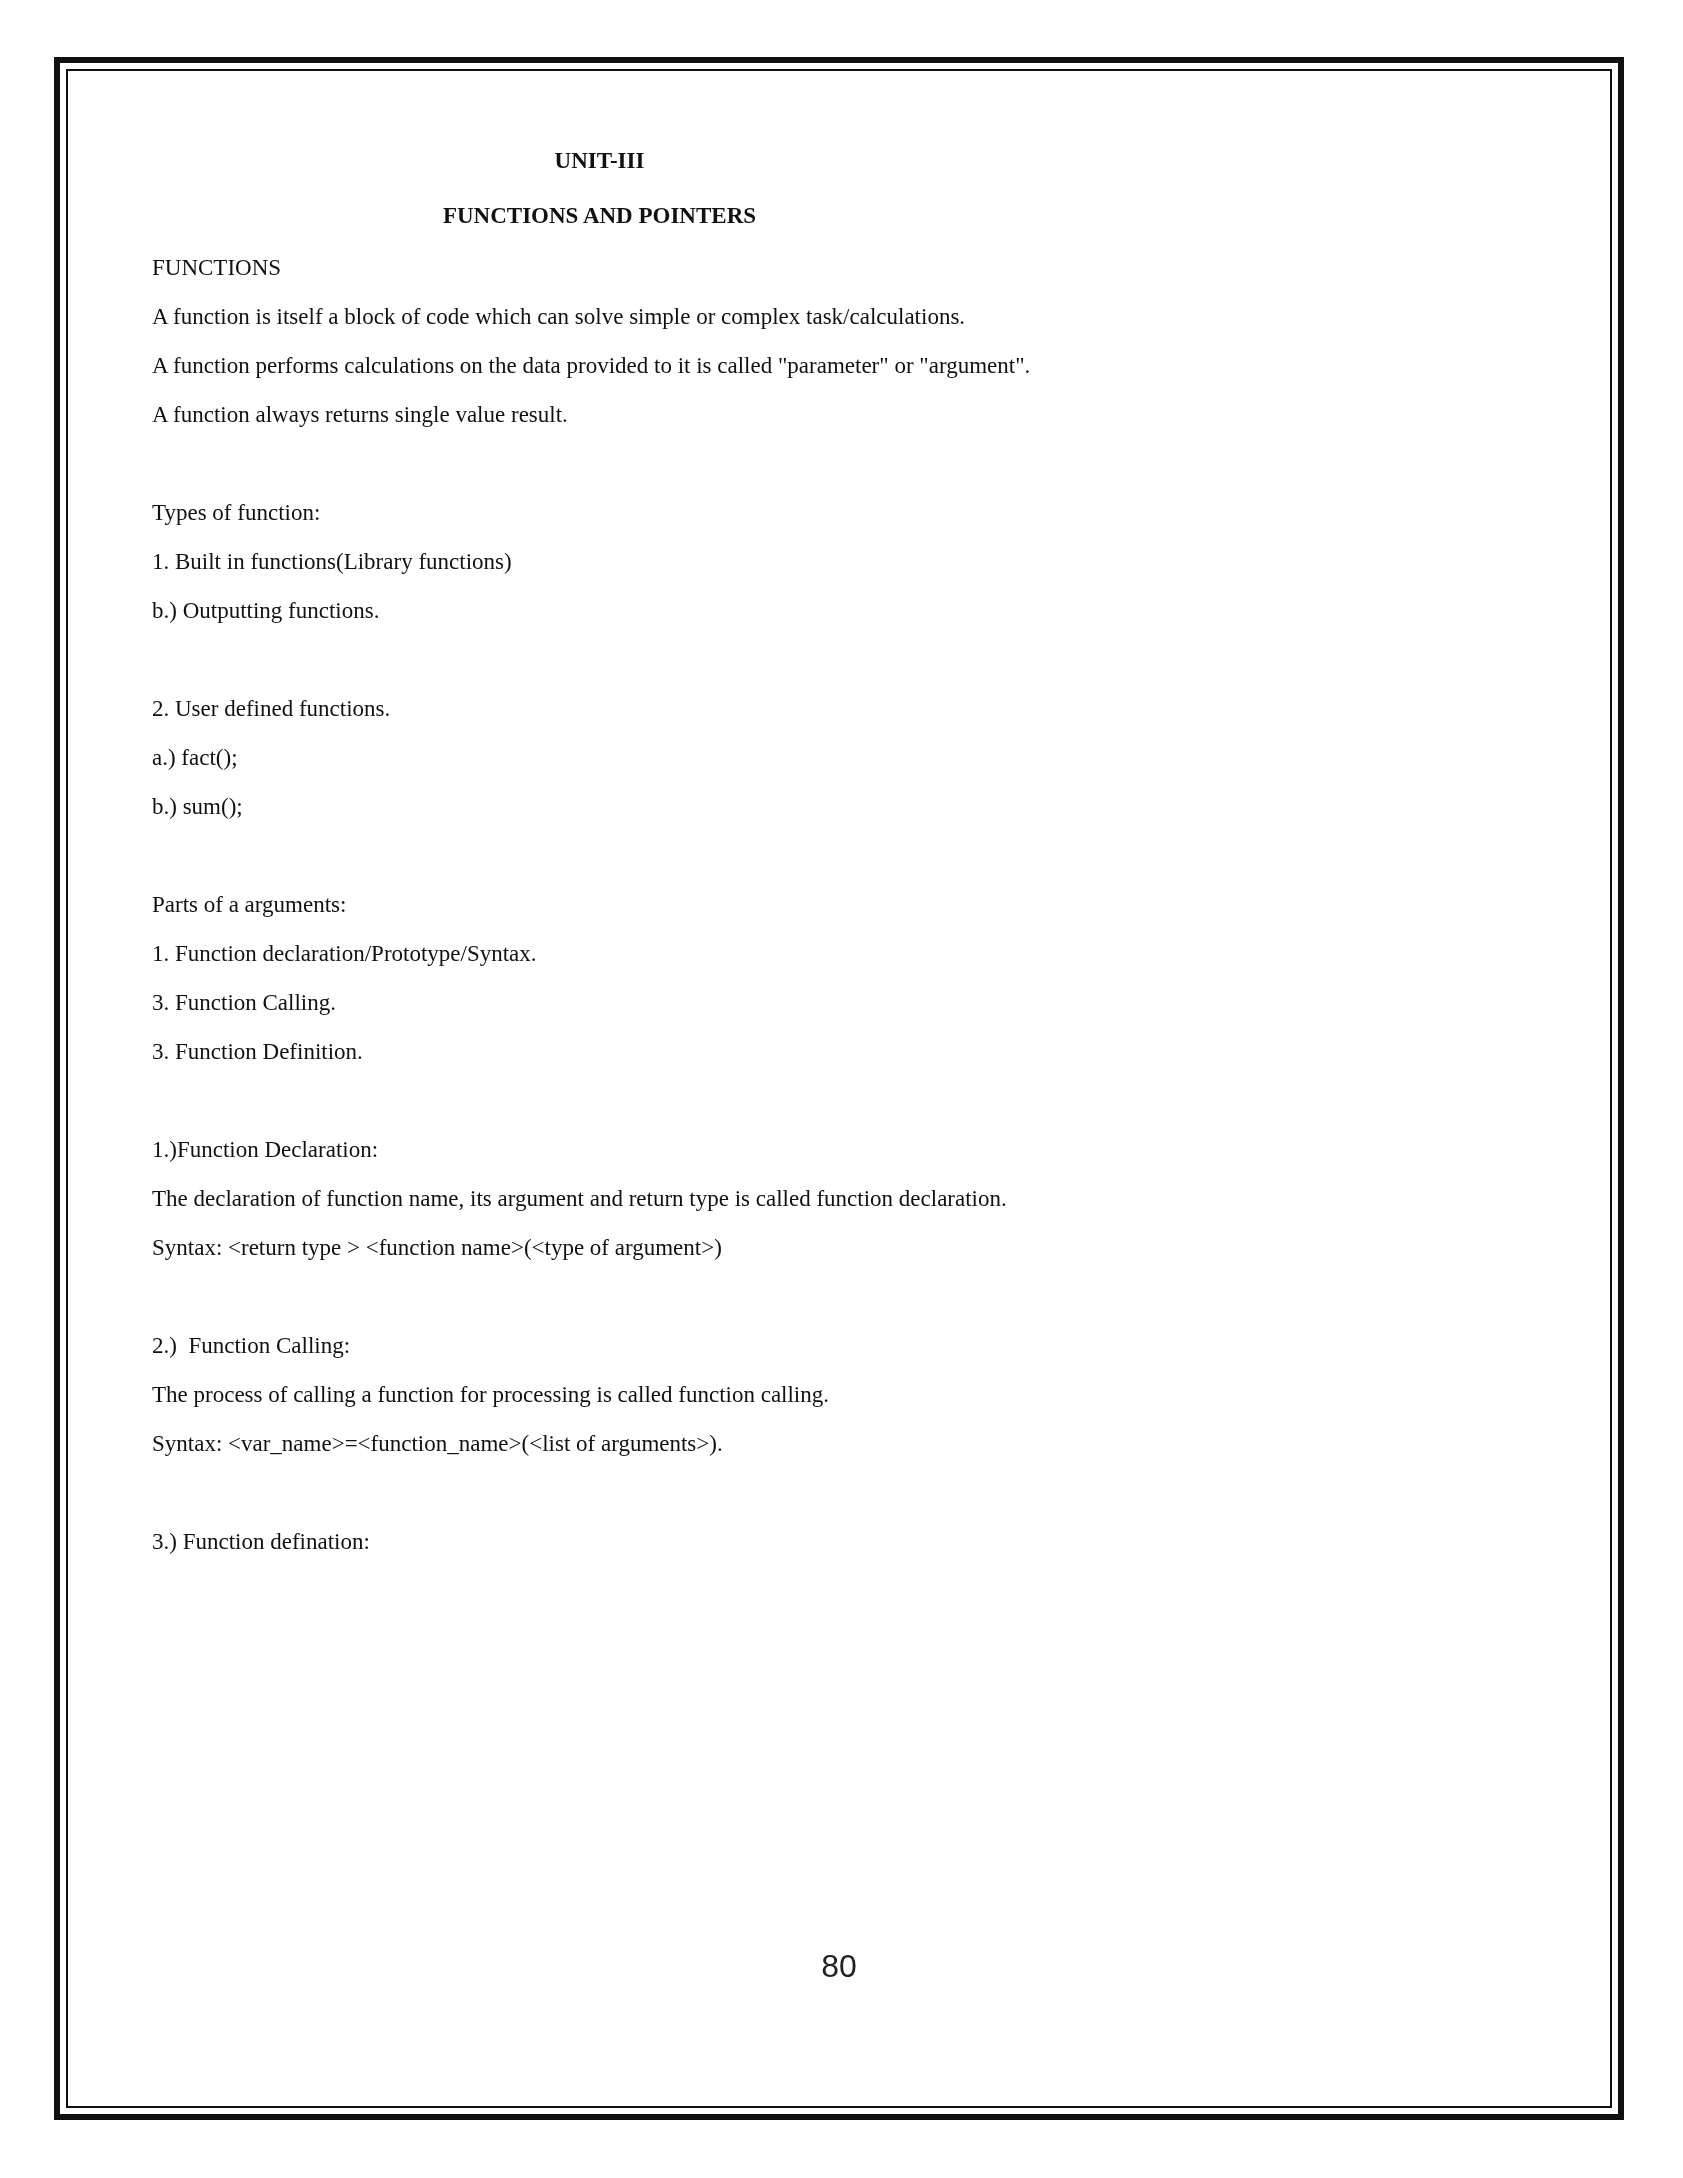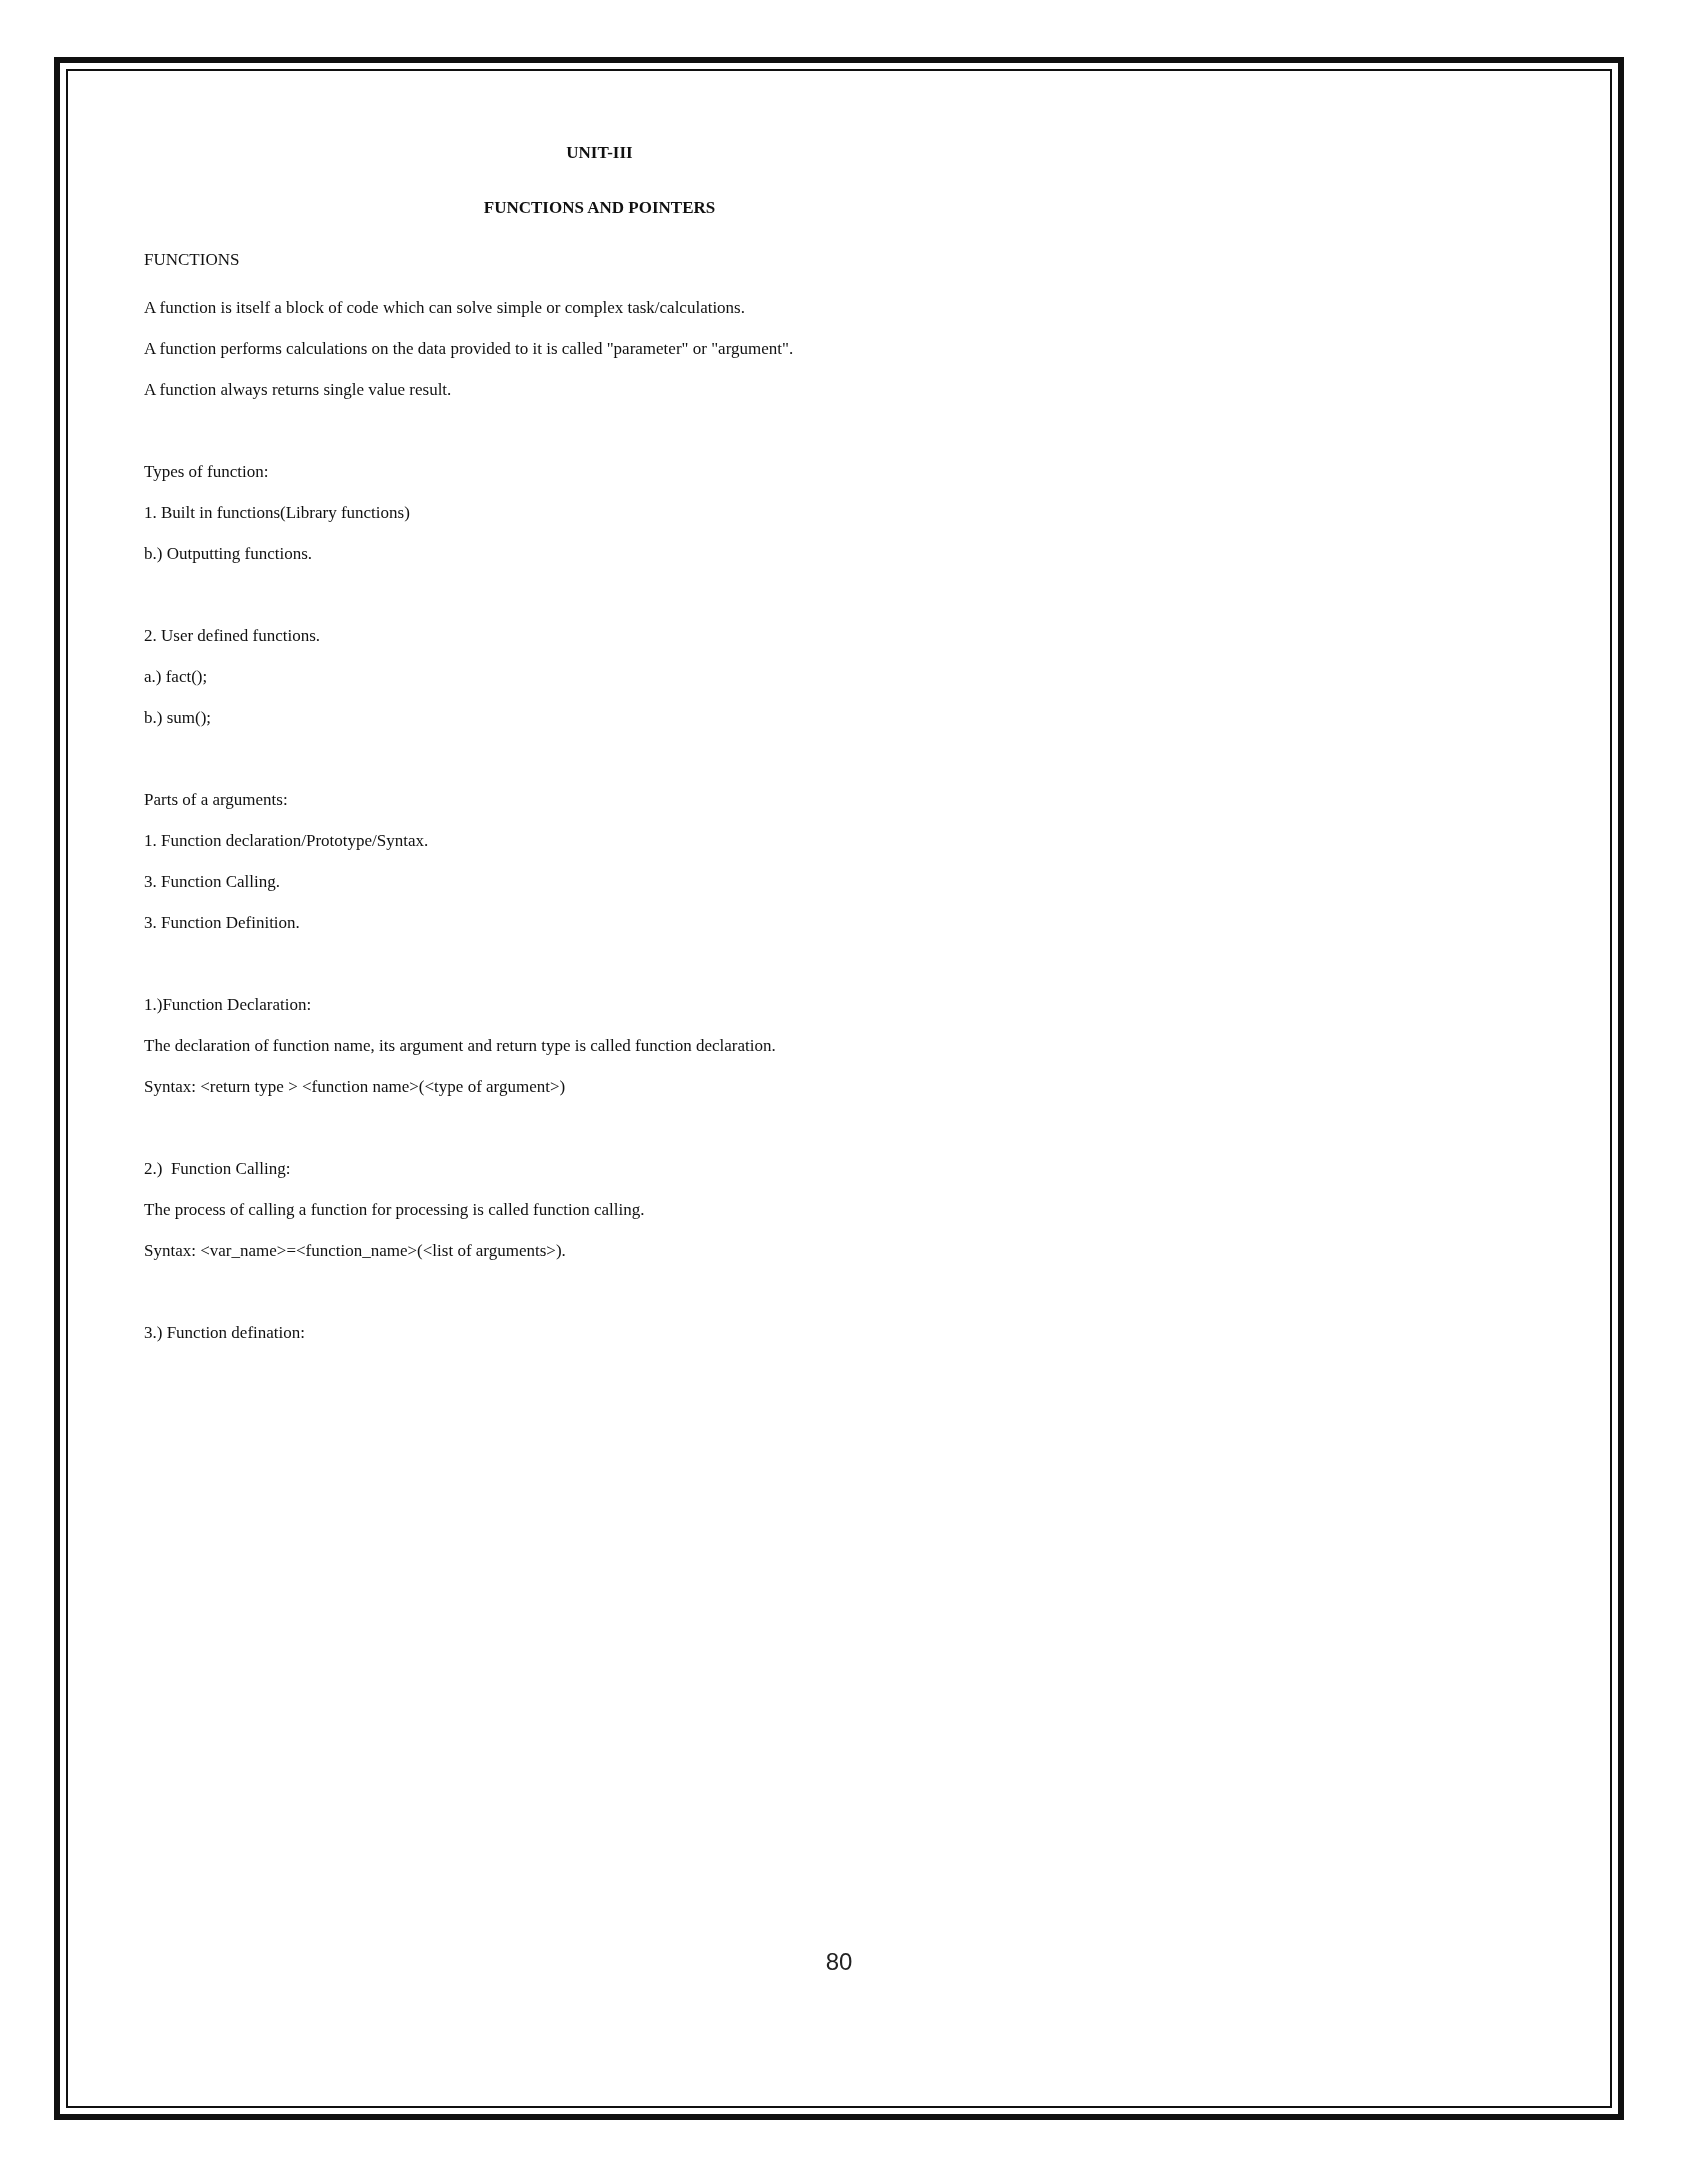--- a/index.html
+++ b/index.html
@@ -31,22 +31,22 @@
     bottom: 6px;
     border: 2px solid #101010;
   }
   .content {
     position: absolute;
     left: 144px;
     top: 132px;
     width: 911px;
   }
   .content p {
-    margin: 0;
-    font-size: 17px;
+    margin: 8px;
+    font-size: 23px;
     line-height: 41px;
     white-space: pre;
   }
   .heading-center {
     text-align: center;
     font-weight: bold;
     margin-bottom: 14px !important;
   }
   .heading-center.second {
     margin-bottom: 11px !important;
@@ -58,21 +58,21 @@
   .spacer {
     height: 41px;
   }
   .footer {
     position: absolute;
     left: 54px;
     top: 1948px;
     width: 1570px;
     text-align: center;
     font-family: "Liberation Sans", "DejaVu Sans", sans-serif;
-    font-size: 24px;
+    font-size: 32px;
     color: #222222;
   }
 </style>
 </head>
 <body>
 
 <div class="page-border-outer">
   <div class="page-border-inner"></div>
 </div>
 

